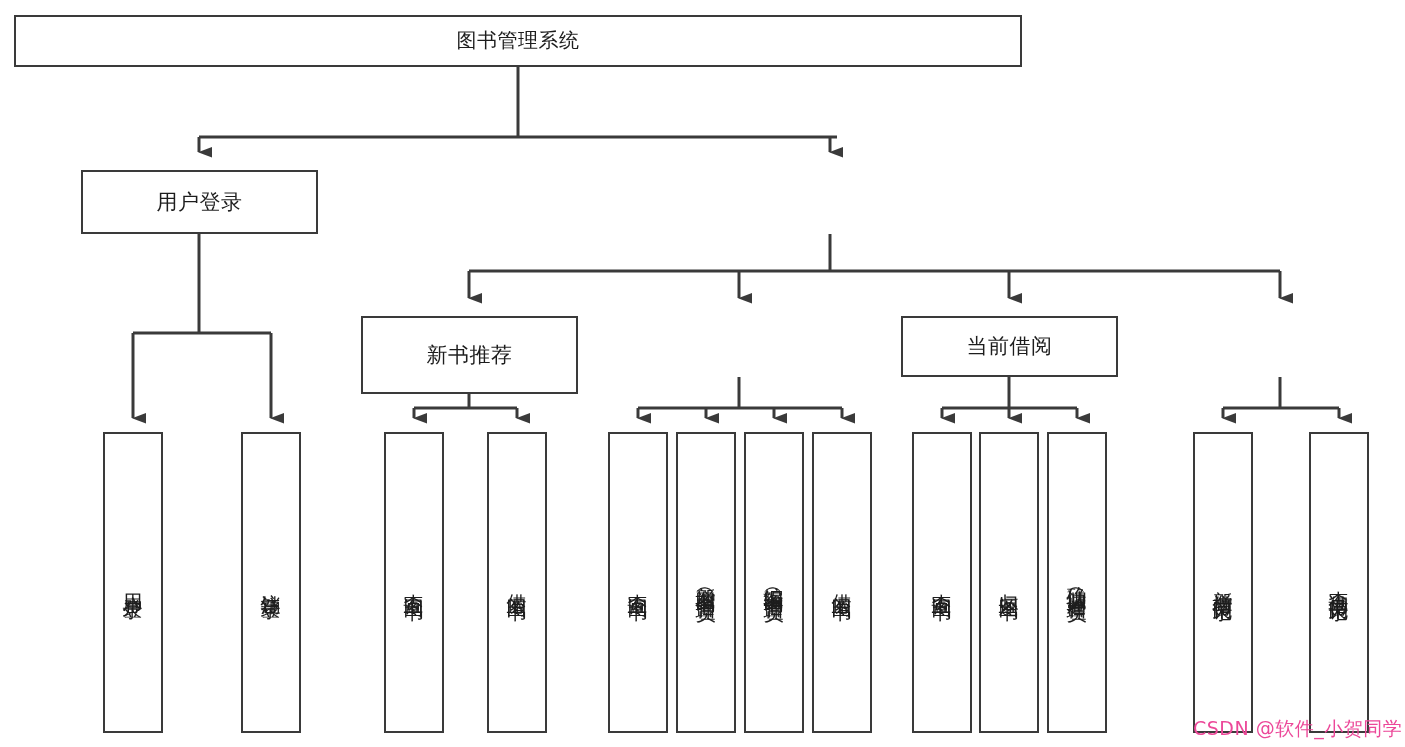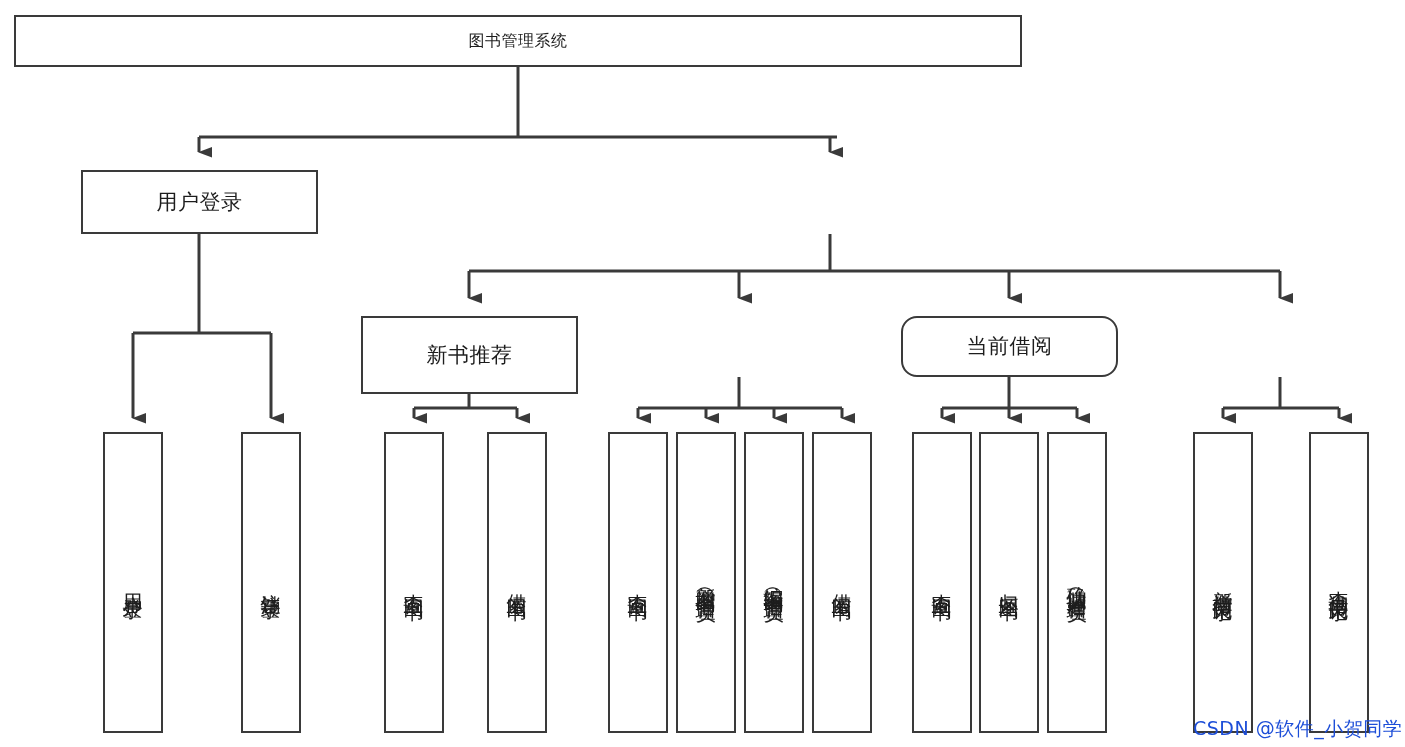--- a/index.html
+++ b/index.html
@@ -41,38 +41,38 @@
     display: block;
     line-height: 1.18;
     letter-spacing: 0.5px;
     white-space: nowrap;
   }
   .node.horiz .lbl {
     font-size: 21px;
     text-align: center;
   }
   .node.root .lbl {
-    font-size: 16px;
+    font-size: 20px;
   }
   .node.vert {
     align-items: center;
     justify-content: center;
   }
   .node.vert .lbl {
     writing-mode: vertical-rl;
     text-orientation: upright;
     font-size: 20px;
     line-height: 1.30;
     letter-spacing: 2.5px;
     text-align: center;
   }
   .watermark {
     position: absolute;
     font-size: 19px;
-    color: #1d4ed8;
+    color: #ec4899;
     white-space: nowrap;
     z-index: 3;
     letter-spacing: 0.5px;
   }
 </style>
 </head>
 <body>
 
 <div id="canvas">
 
@@ -130,21 +130,21 @@
     <span class="lbl">图书管理系统</span>
   </div>
 
   <div class="node horiz" style="left:81px; top:170px; width:237px; height:64px;">
     <span class="lbl">用户登录</span>
   </div>
 
   <div class="node horiz" style="left:361px; top:316px; width:217px; height:78px;">
     <span class="lbl">新书推荐</span>
   </div>
-  <div class="node horiz" style="left:901px; top:316px; width:217px; height:61px;border-radius:16px;">
+  <div class="node horiz" style="left:901px; top:316px; width:217px; height:61px;">
     <span class="lbl">当前借阅</span>
   </div>
 
   <div class="node vert" style="left:103px; top:432px; width:60px; height:301px;">
     <span class="lbl">用户登录</span>
   </div>
   <div class="node vert" style="left:241px; top:432px; width:60px; height:301px;">
     <span class="lbl">注销登录</span>
   </div>
 

